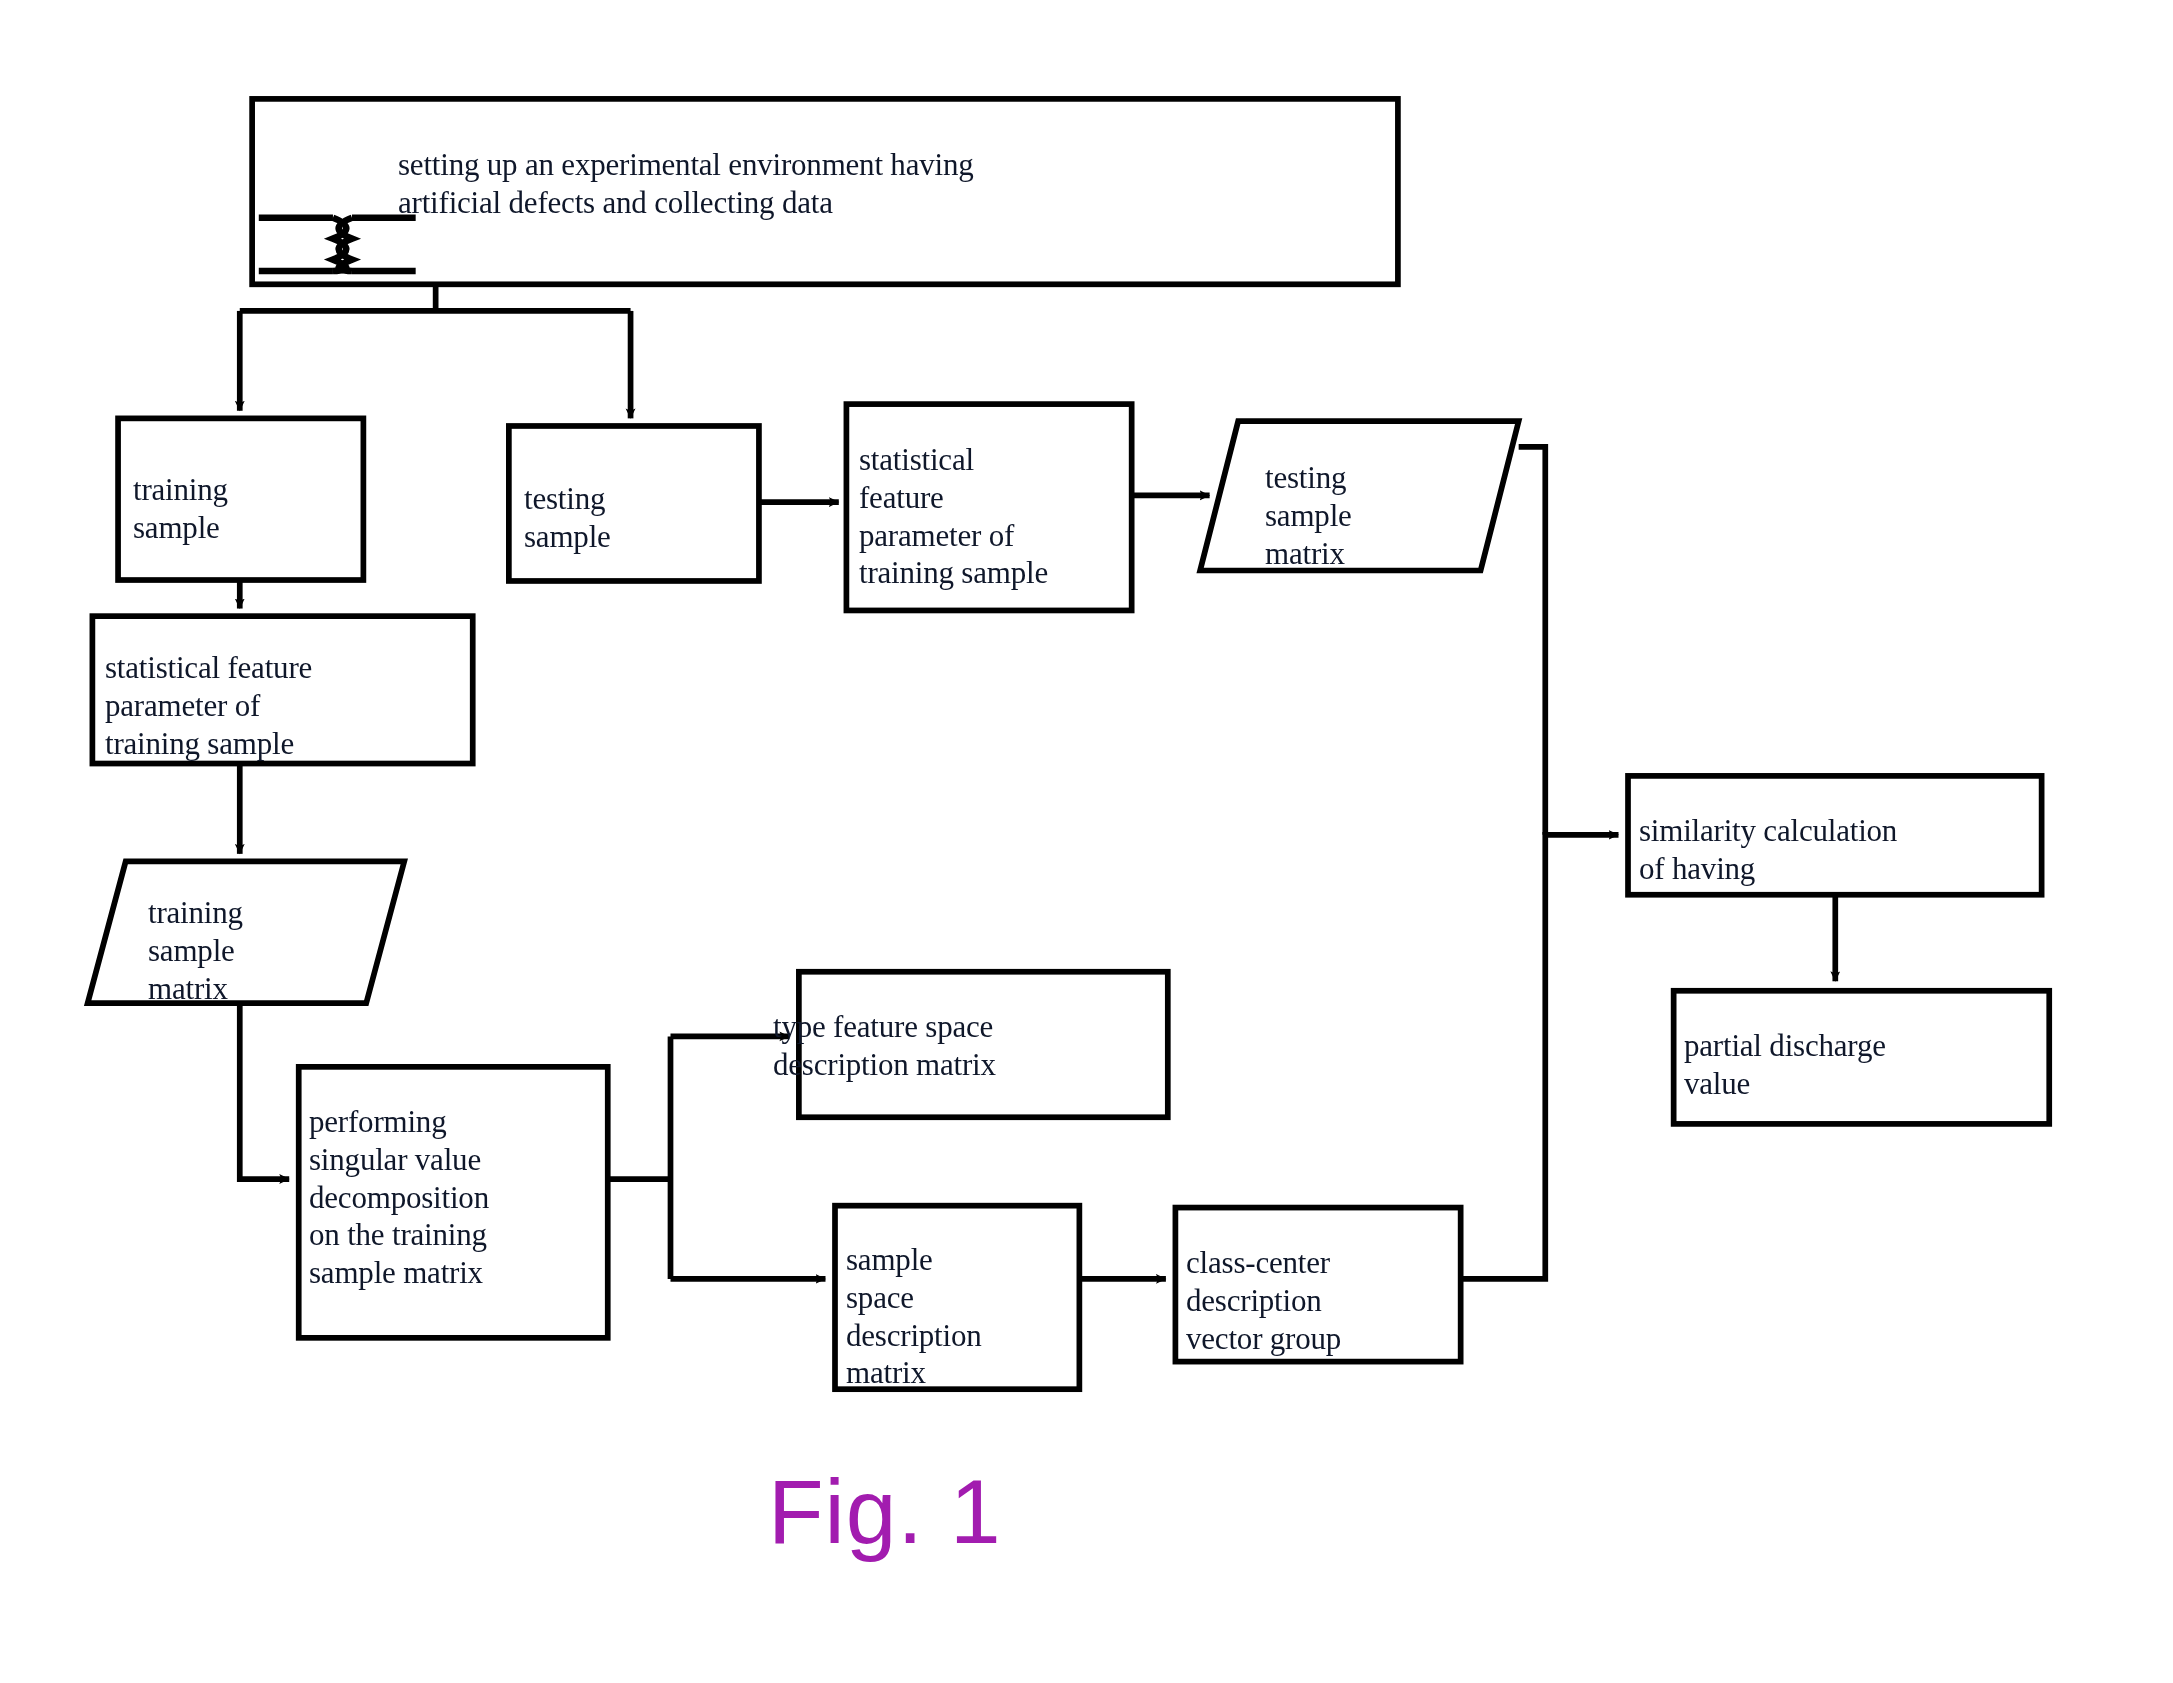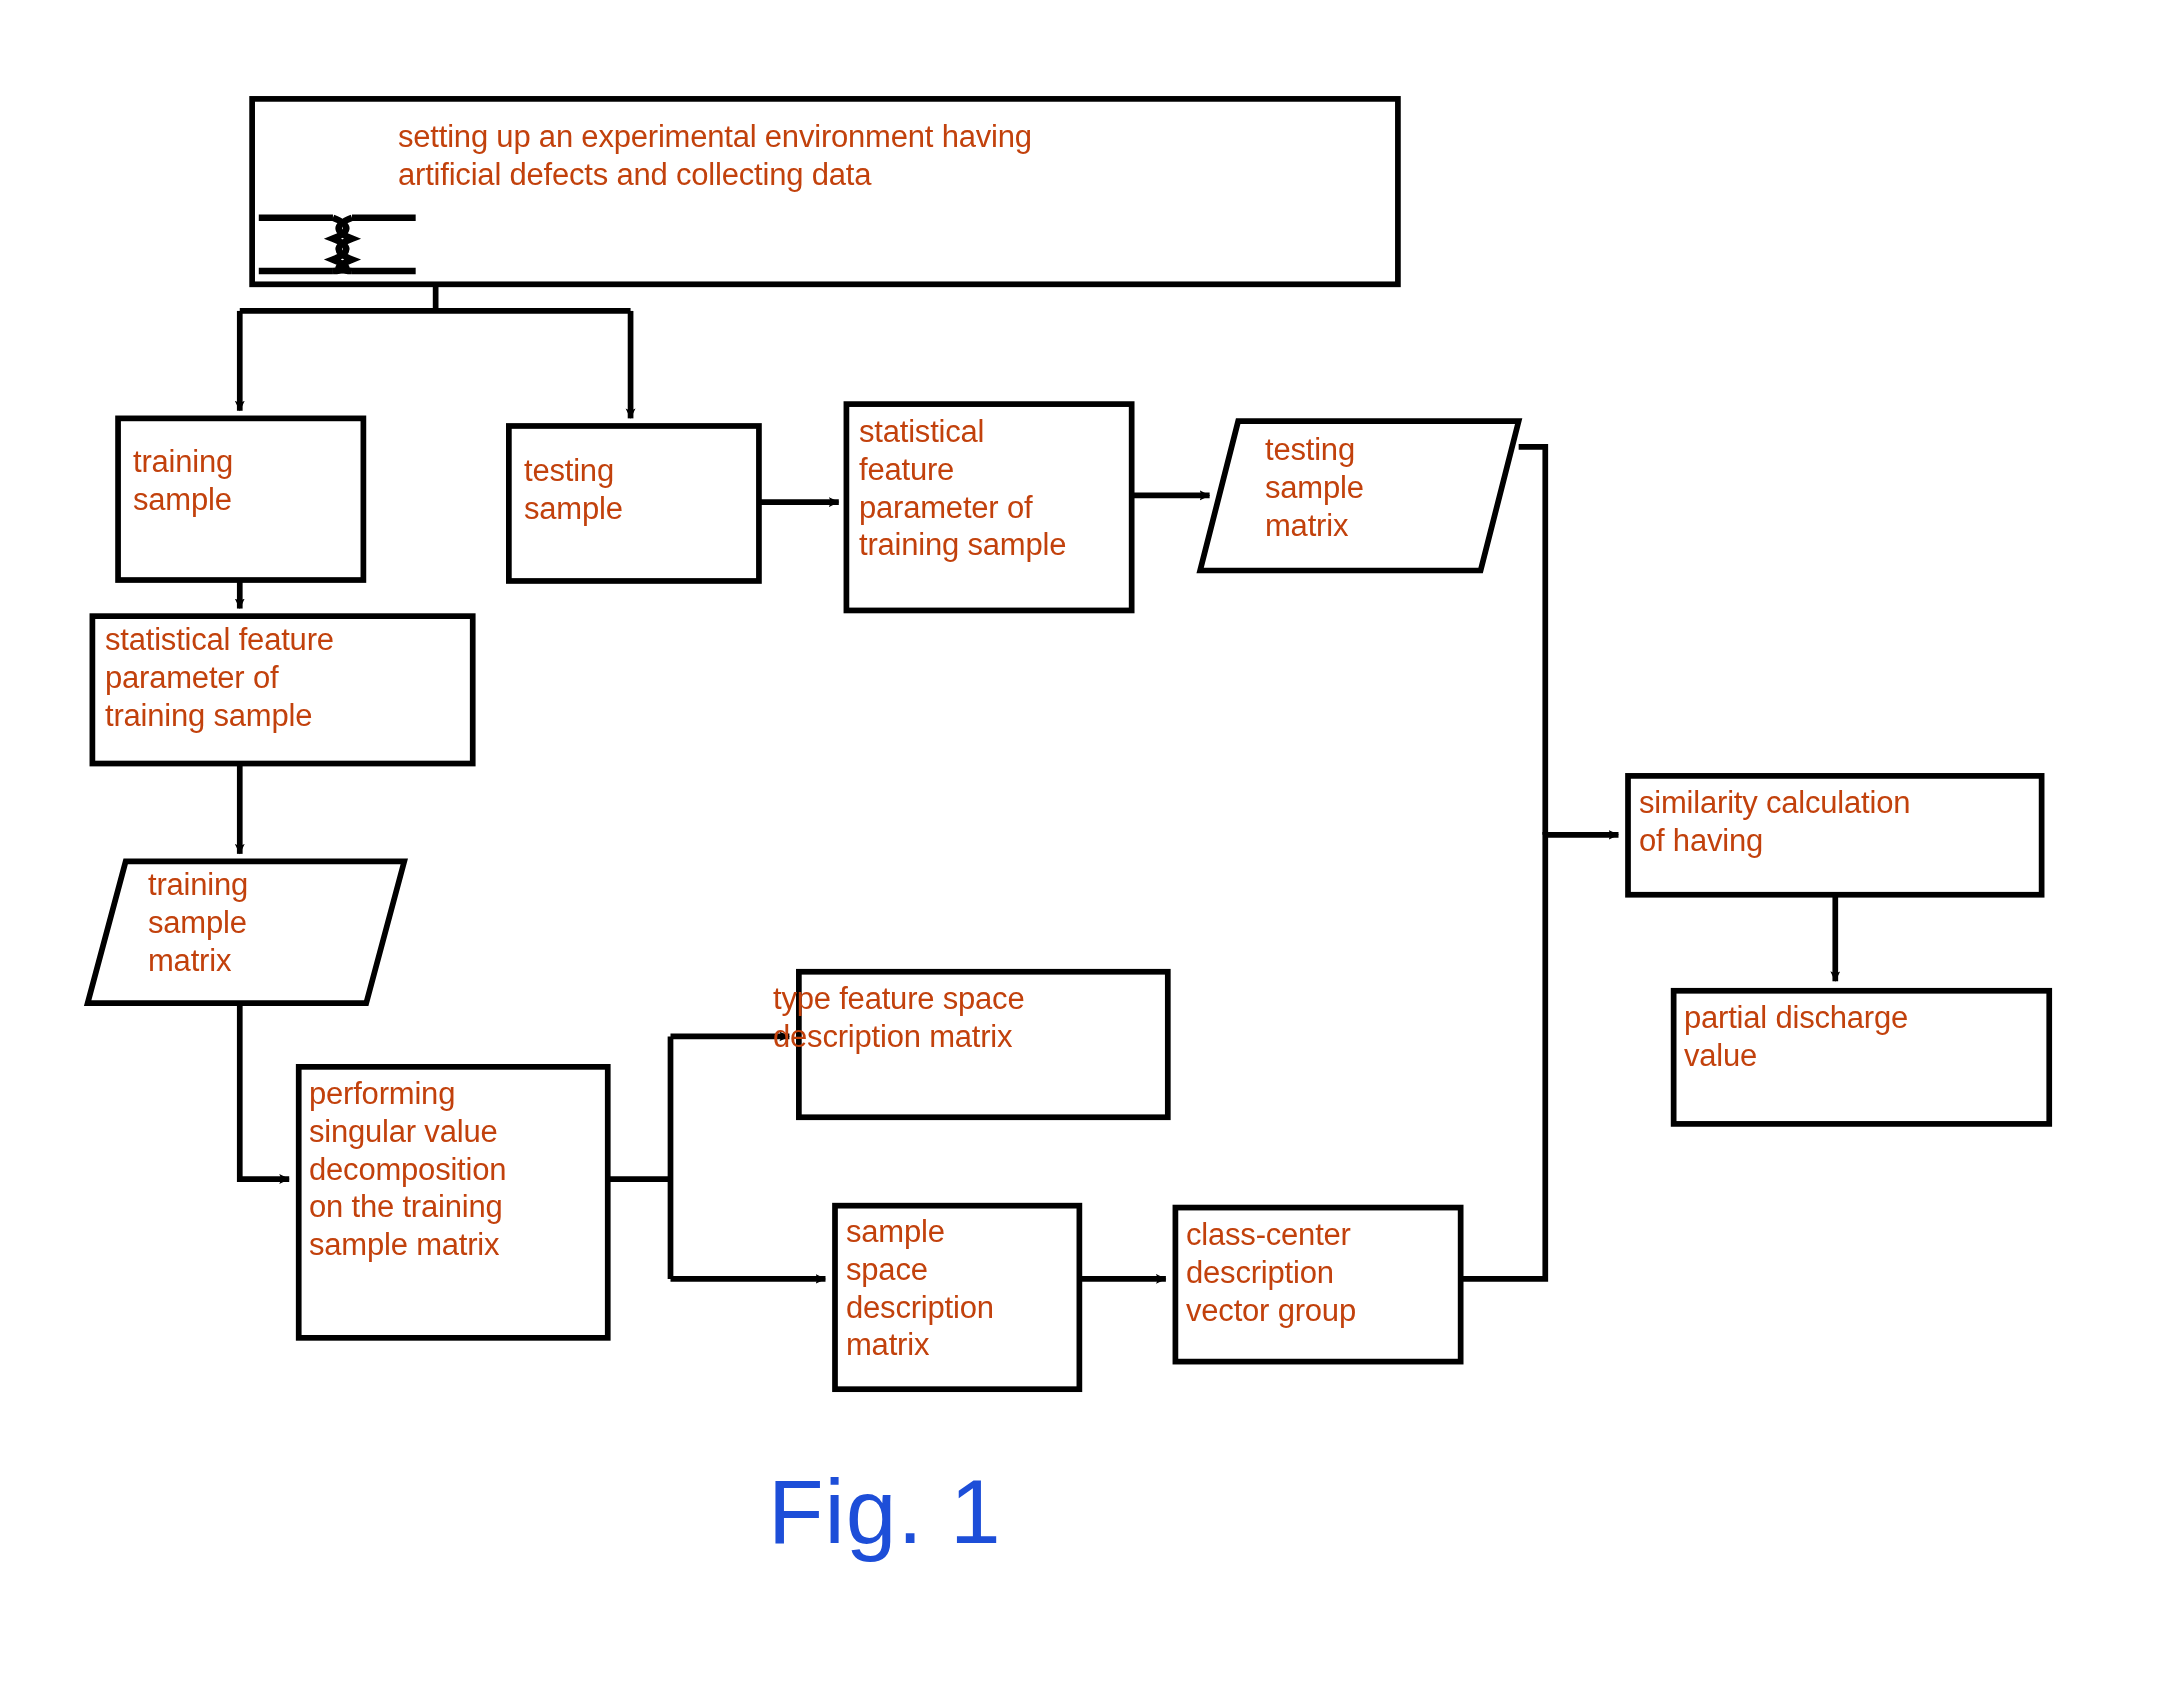--- a/index.html
+++ b/index.html
@@ -20,33 +20,34 @@
   }
   #flow-svg {
     position: absolute;
     left: 0;
     top: 0;
     width: 2173px;
     height: 1683px;
   }
   .node-text {
     position: absolute;
-    font-family: Liberation Sans, sans-serif;
+    font-family: Liberation Serif, serif;
     font-size: 31px;
     line-height: 1.22;
-    color: #c2410c;
+    color: #0f172a;
     white-space: pre-line;
     letter-spacing: -0.2px;
+    margin-top: 28px;
   }
   .fig-label {
     position: absolute;
     font-family: "Liberation Sans", sans-serif;
     font-size: 91px;
     letter-spacing: 1px;
-    color: #1d4ed8;
+    color: #a21caf;
     text-align: center;
   }
 </style>
 </head>
 <body>
 
 <div id="canvas">
 
   <svg id="flow-svg" viewBox="0 0 2285 1770">
     <defs>

